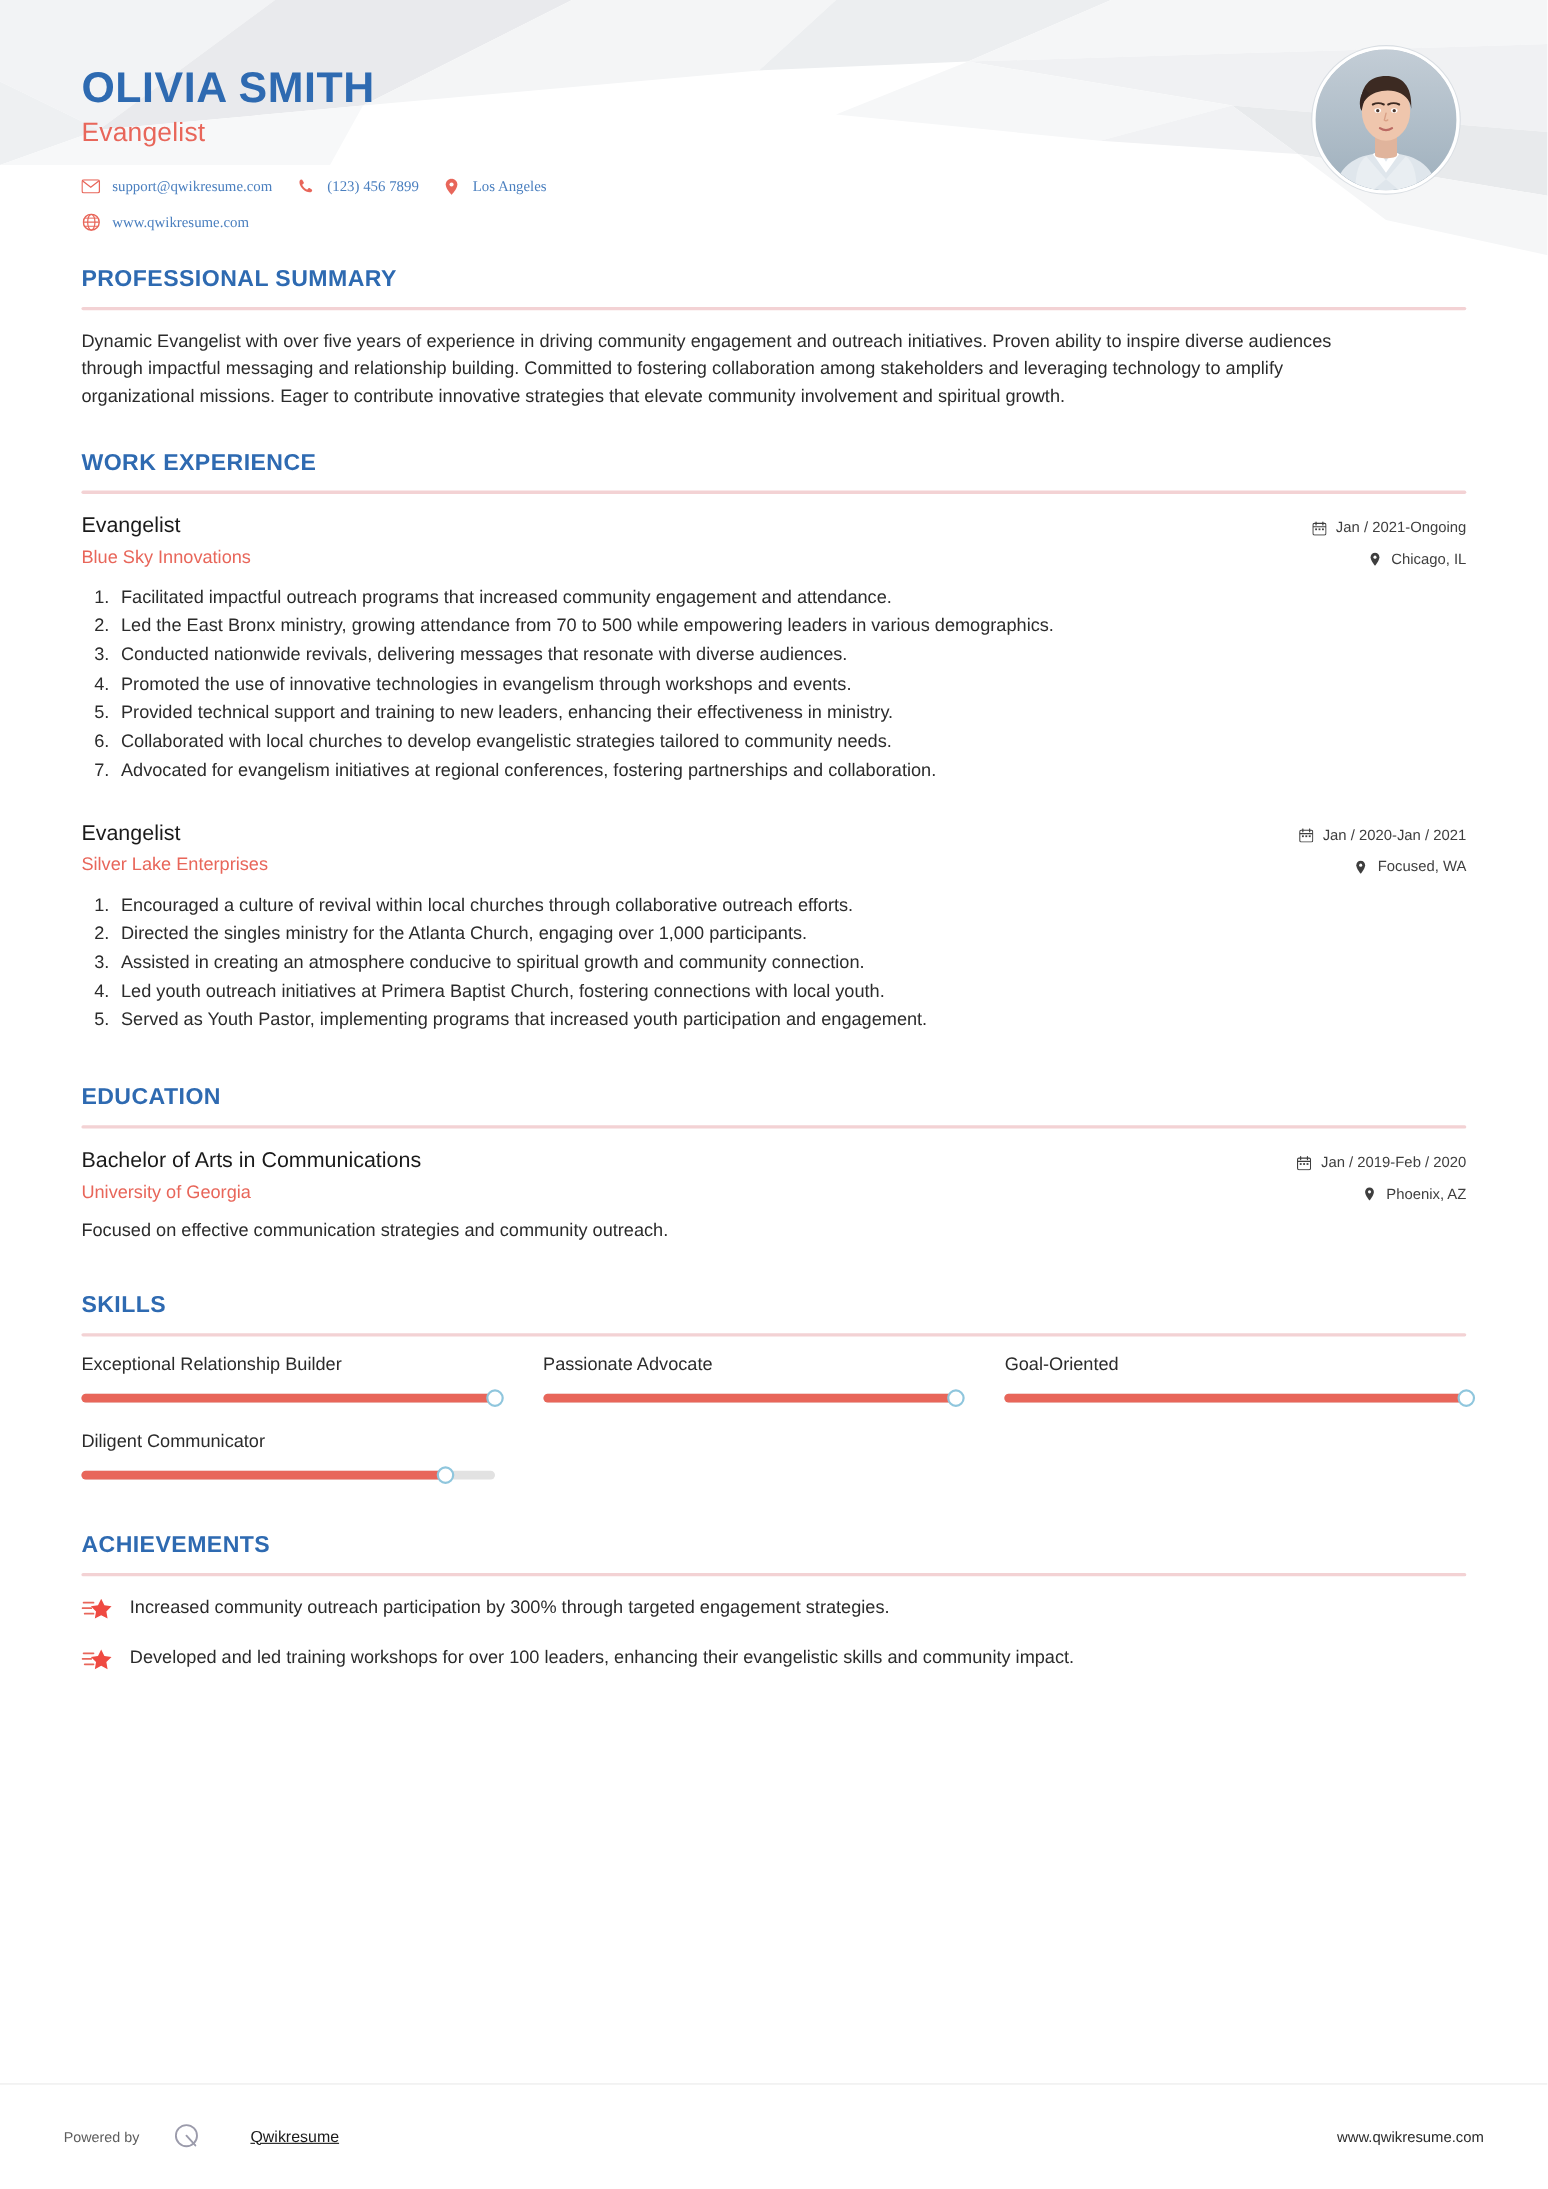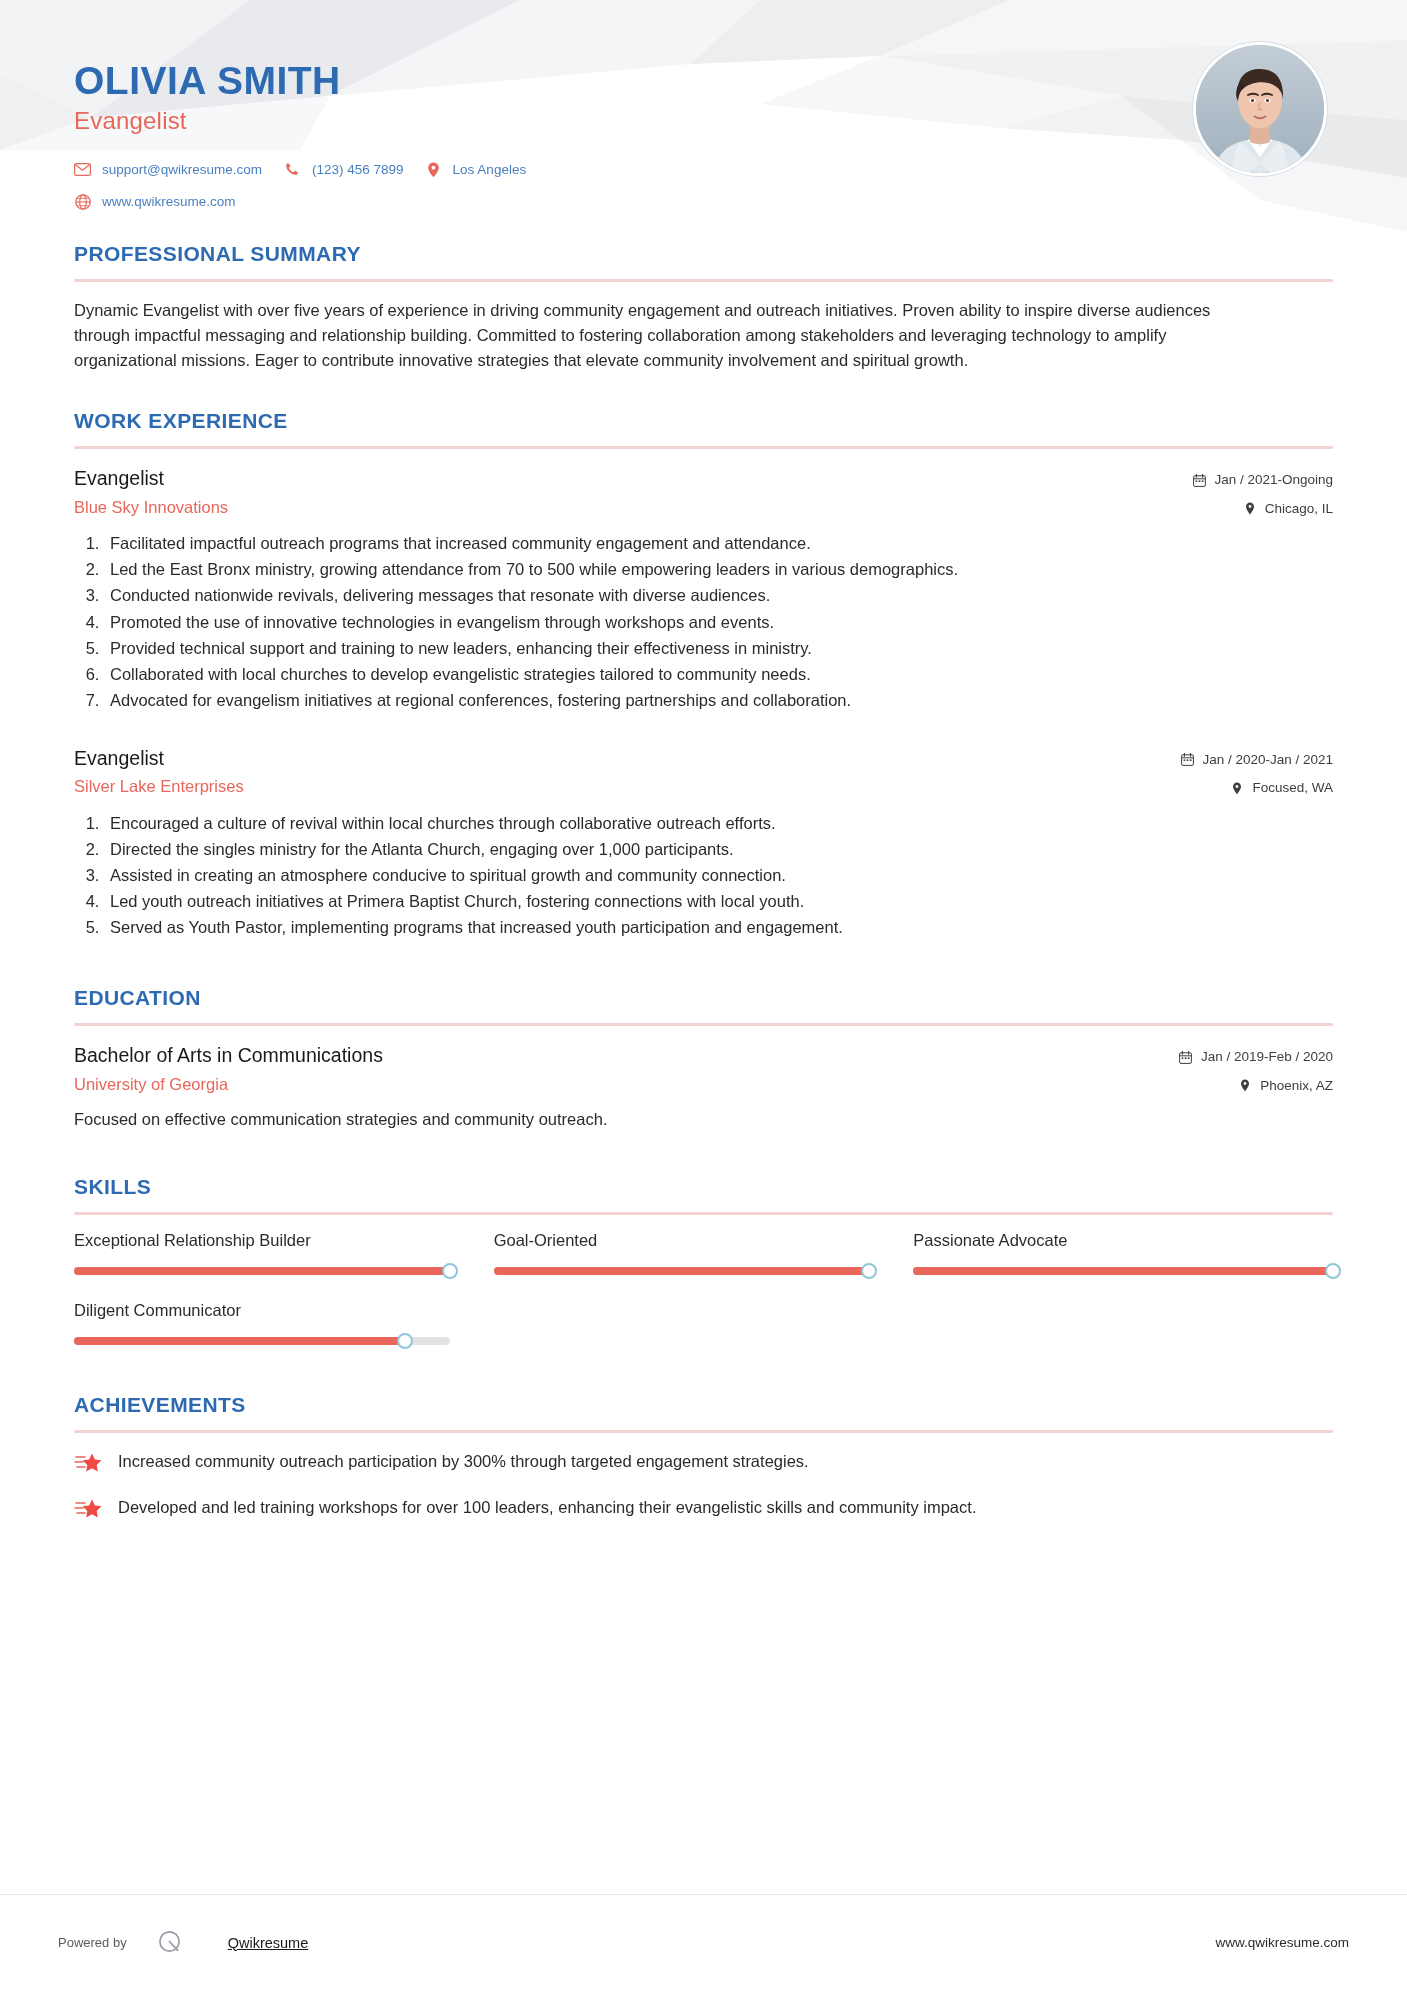--- a/index.html
+++ b/index.html
@@ -47,21 +47,21 @@
     letter-spacing: 0.5px;
     color: #2e6ab1;
     line-height: 1.1;
   }
   .role {
     font-size: 24px;
     color: #e8665a;
     margin-top: 4px;
     letter-spacing: 0.2px;
   }
-  .contact-rows { margin-top: 26px; }
+  .contact-rows { margin-top: 26px; font-family: Liberation Serif, serif; }
   .contact-line {
     display: flex;
     align-items: center;
     gap: 0;
     margin-bottom: 14px;
     height: 18px;
   }
   .contact-item {
     display: flex;
     align-items: center;
@@ -539,28 +539,28 @@
 
       <div class="skills-grid">
         <div class="skill">
           <div class="skill-name">Exceptional Relationship Builder</div>
           <div class="slider">
             <div class="slider-fill" style="width: 100%;"></div>
             <div class="slider-knob" style="left: 100%;"></div>
           </div>
         </div>
         <div class="skill">
-          <div class="skill-name">Goal-Oriented</div>
+          <div class="skill-name">Passionate Advocate</div>
           <div class="slider">
             <div class="slider-fill" style="width: 100%;"></div>
             <div class="slider-knob" style="left: 100%;"></div>
           </div>
         </div>
         <div class="skill">
-          <div class="skill-name">Passionate Advocate</div>
+          <div class="skill-name">Goal-Oriented</div>
           <div class="slider">
             <div class="slider-fill" style="width: 100%;"></div>
             <div class="slider-knob" style="left: 100%;"></div>
           </div>
         </div>
         <div class="skill">
           <div class="skill-name">Diligent Communicator</div>
           <div class="slider">
             <div class="slider-fill" style="width: 88%;"></div>
             <div class="slider-knob" style="left: 88%;"></div>

